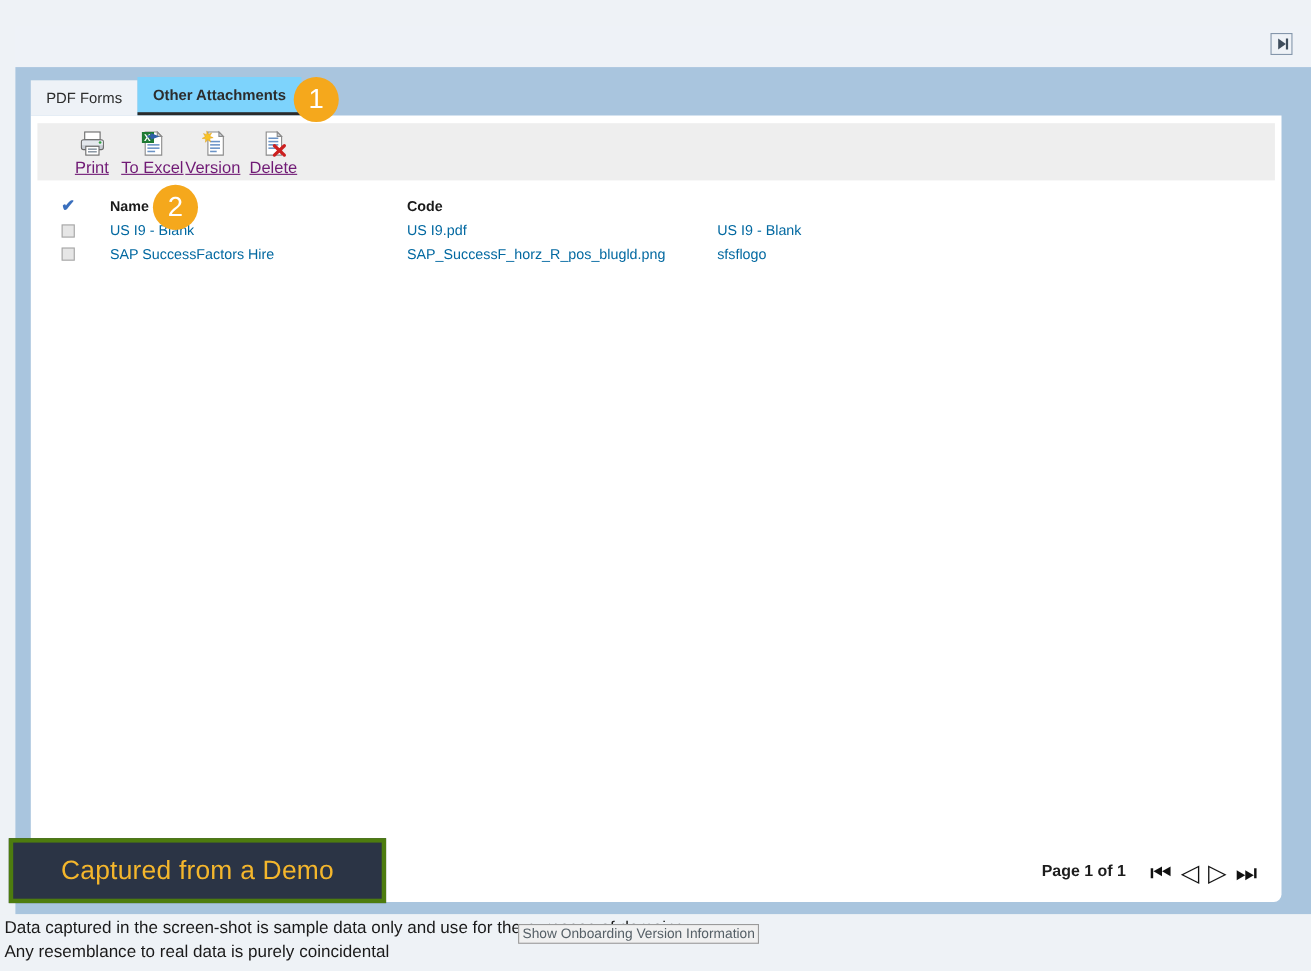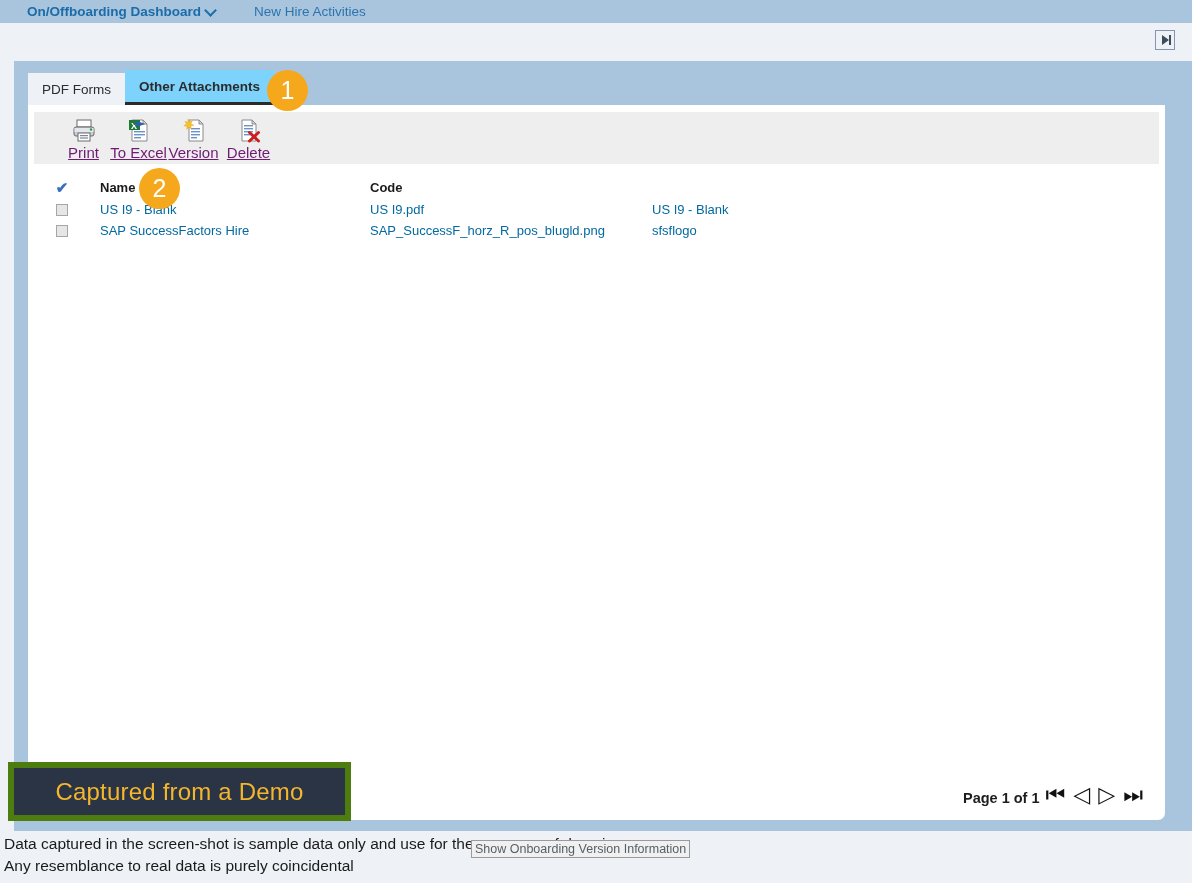--- a/index.html
+++ b/index.html
@@ -197,22 +197,22 @@
     border: 1px solid #a6a6a6;
     display: inline-block;
     cursor: pointer;
   }
 
   
   .pager {
     position: absolute;
     right: 22px; bottom: 14px;
     display: flex;
-    align-items: flex-end;
-    gap: 6px;
+    align-items: flex-start;
+    gap: 22px;
   }
   .pager-label {
     font-size: 14.5px;
     font-weight: bold;
     color: #1d1d1d;
     white-space: nowrap;
   }
   .pager-btns { display: flex; gap: 8px; align-items: center; }
   .pbtn {
     font-size: 22px;
@@ -221,21 +221,21 @@
     cursor: pointer;
     font-family: "DejaVu Sans", sans-serif;
   }
 
   
   .demo-badge {
     position: absolute;
     left: 8px; top: 762px;
     width: 343px; height: 59px;
     background: #2b3445;
-    border: 6px solid #4d7c0f;
+    border: 4px solid #4d7c0f;
     display: flex;
     align-items: center;
     justify-content: center;
   }
   .demo-badge span {
     color: #f4b62c;
     font-size: 24px;
     letter-spacing: .2px;
   }
 
@@ -284,27 +284,20 @@
     font-family: "Liberation Sans", sans-serif;
   }
   #callout-1 { left: 267px; top: 70px; }
   #callout-2 { left: 139px; top: 168px; }
 </style>
 </head>
 <body>
 
 <div id="app">
 
-  <div class="topbar">
-    <div class="topbar-item primary">
-      <span>On/Offboarding Dashboard</span>
-      <span class="chev"></span>
-    </div>
-    <div class="topbar-item secondary">New Hire Activities</div>
-  </div>
 
   <div class="subbar">
     <div class="expand-btn">
       <div class="glyph"></div>
       <div class="bar"></div>
     </div>
   </div>
 
   <div class="bluebody"></div>
 

